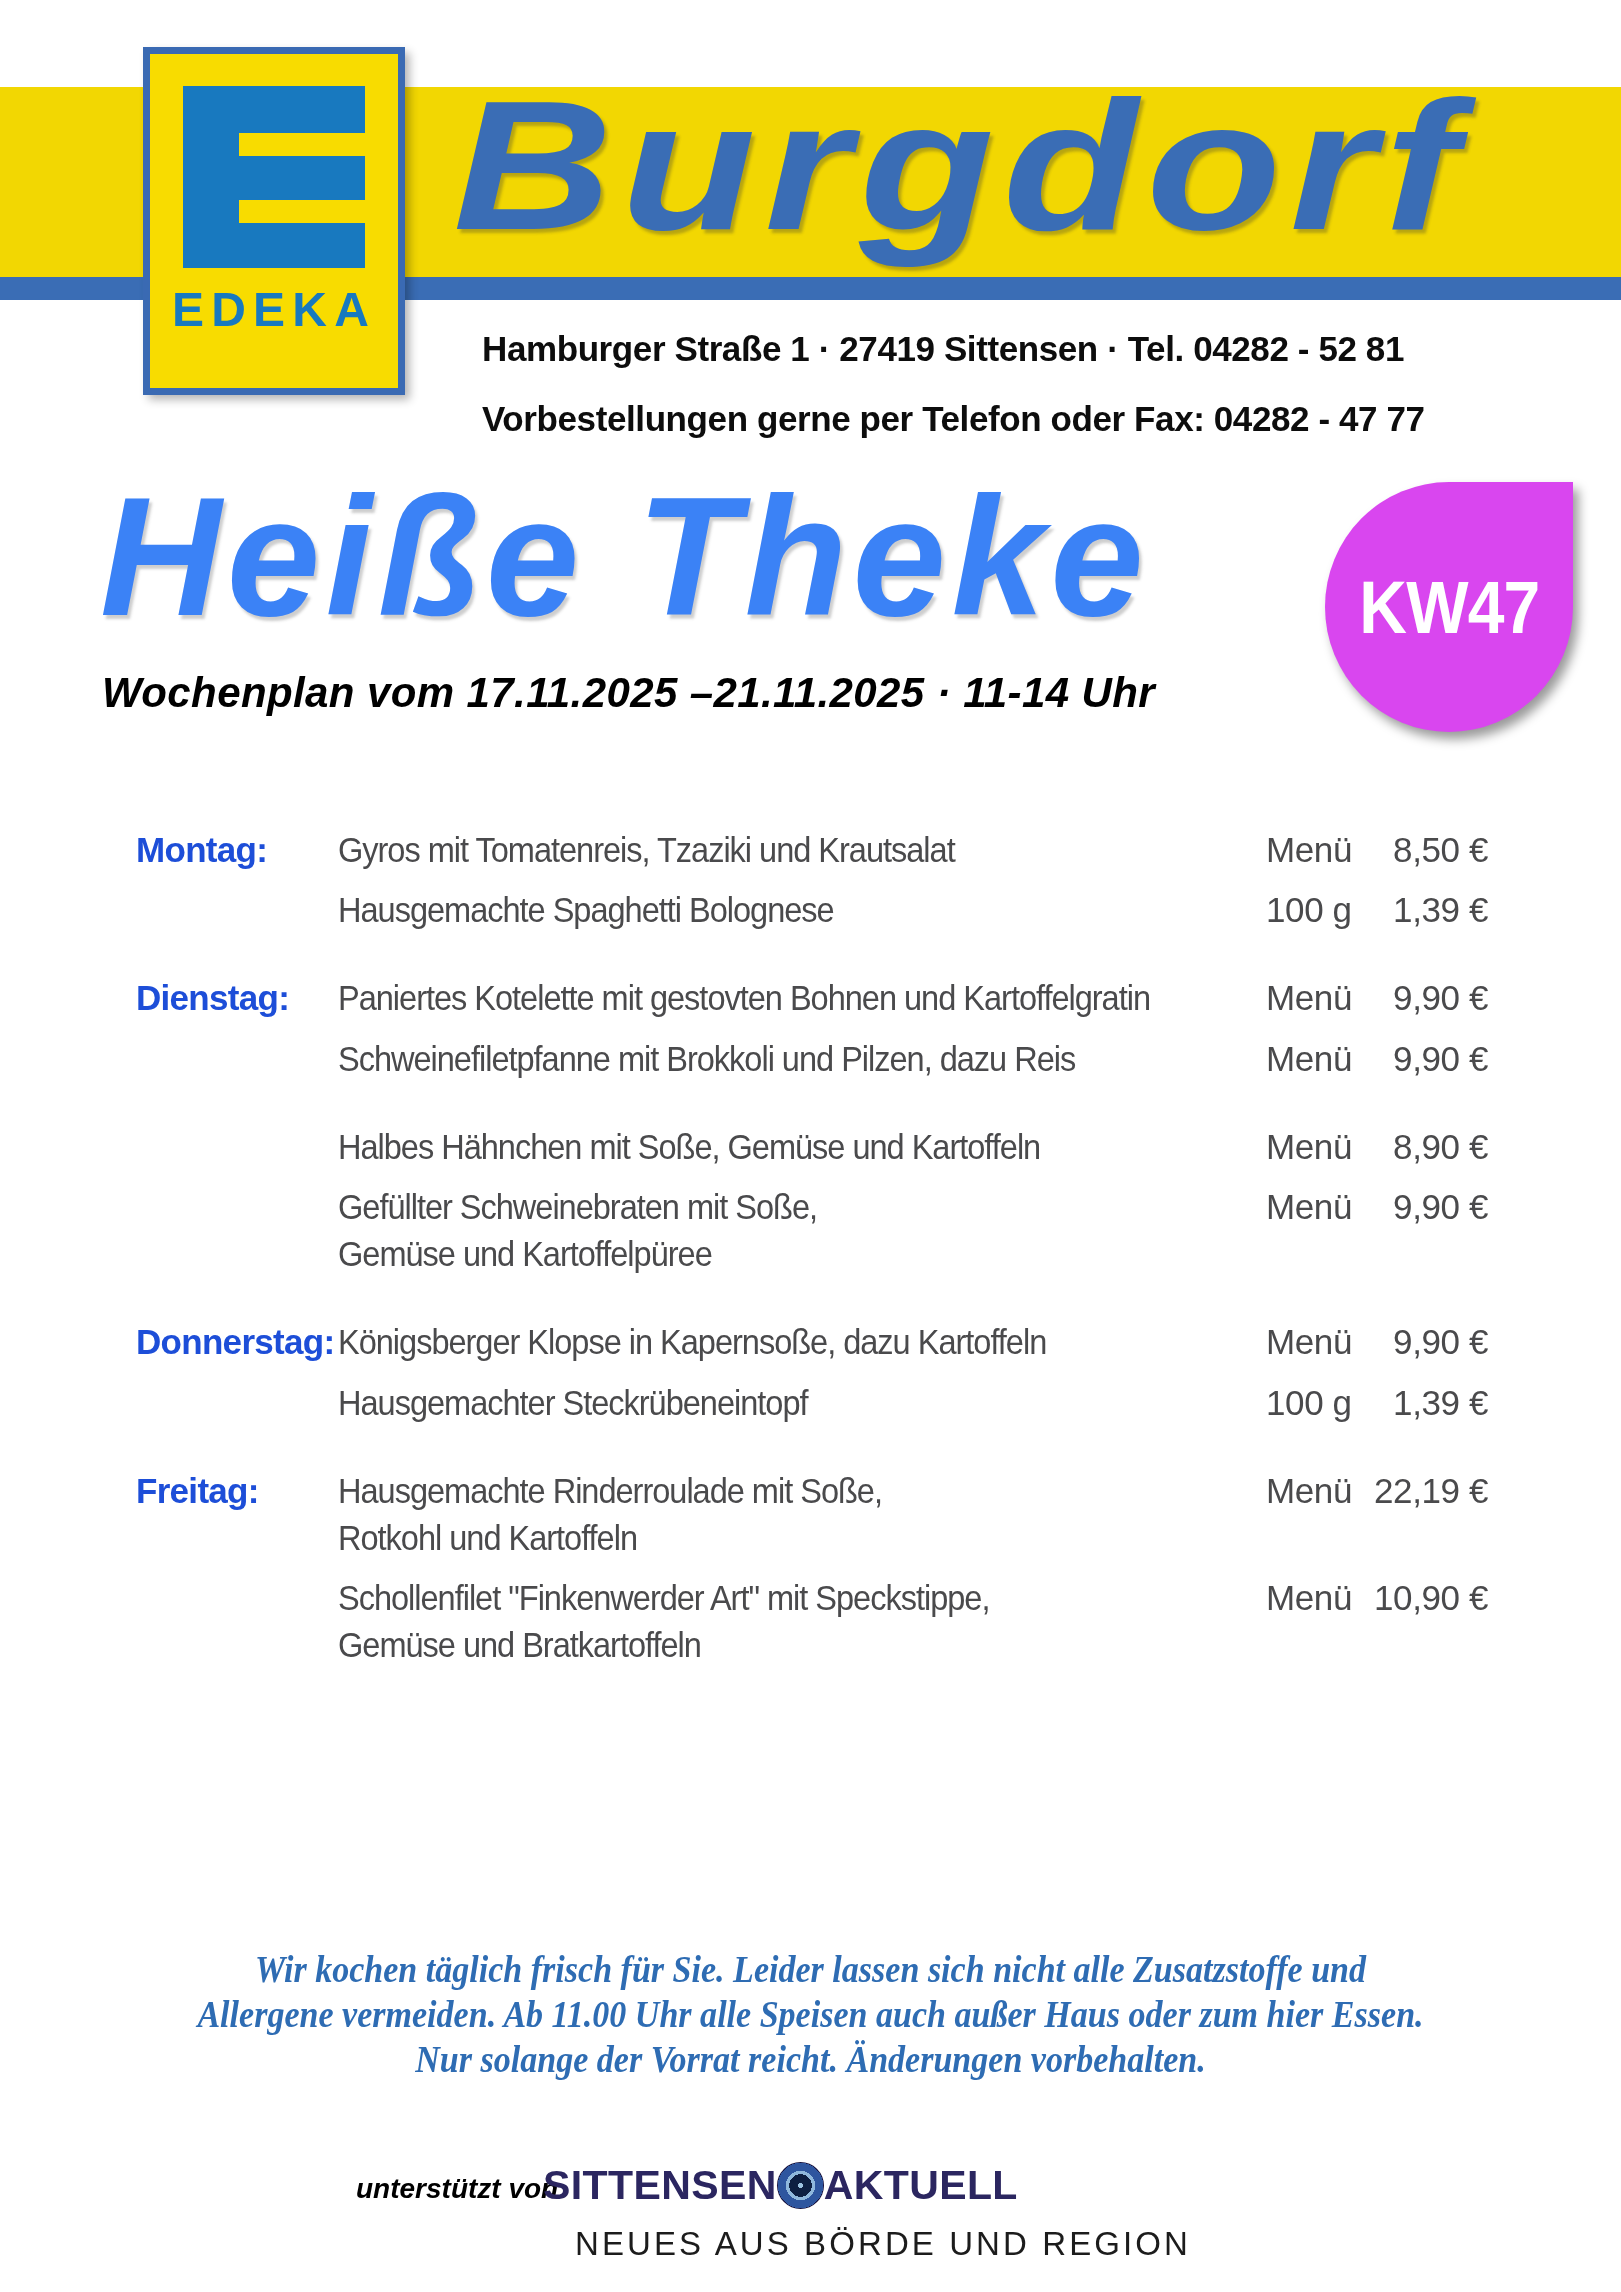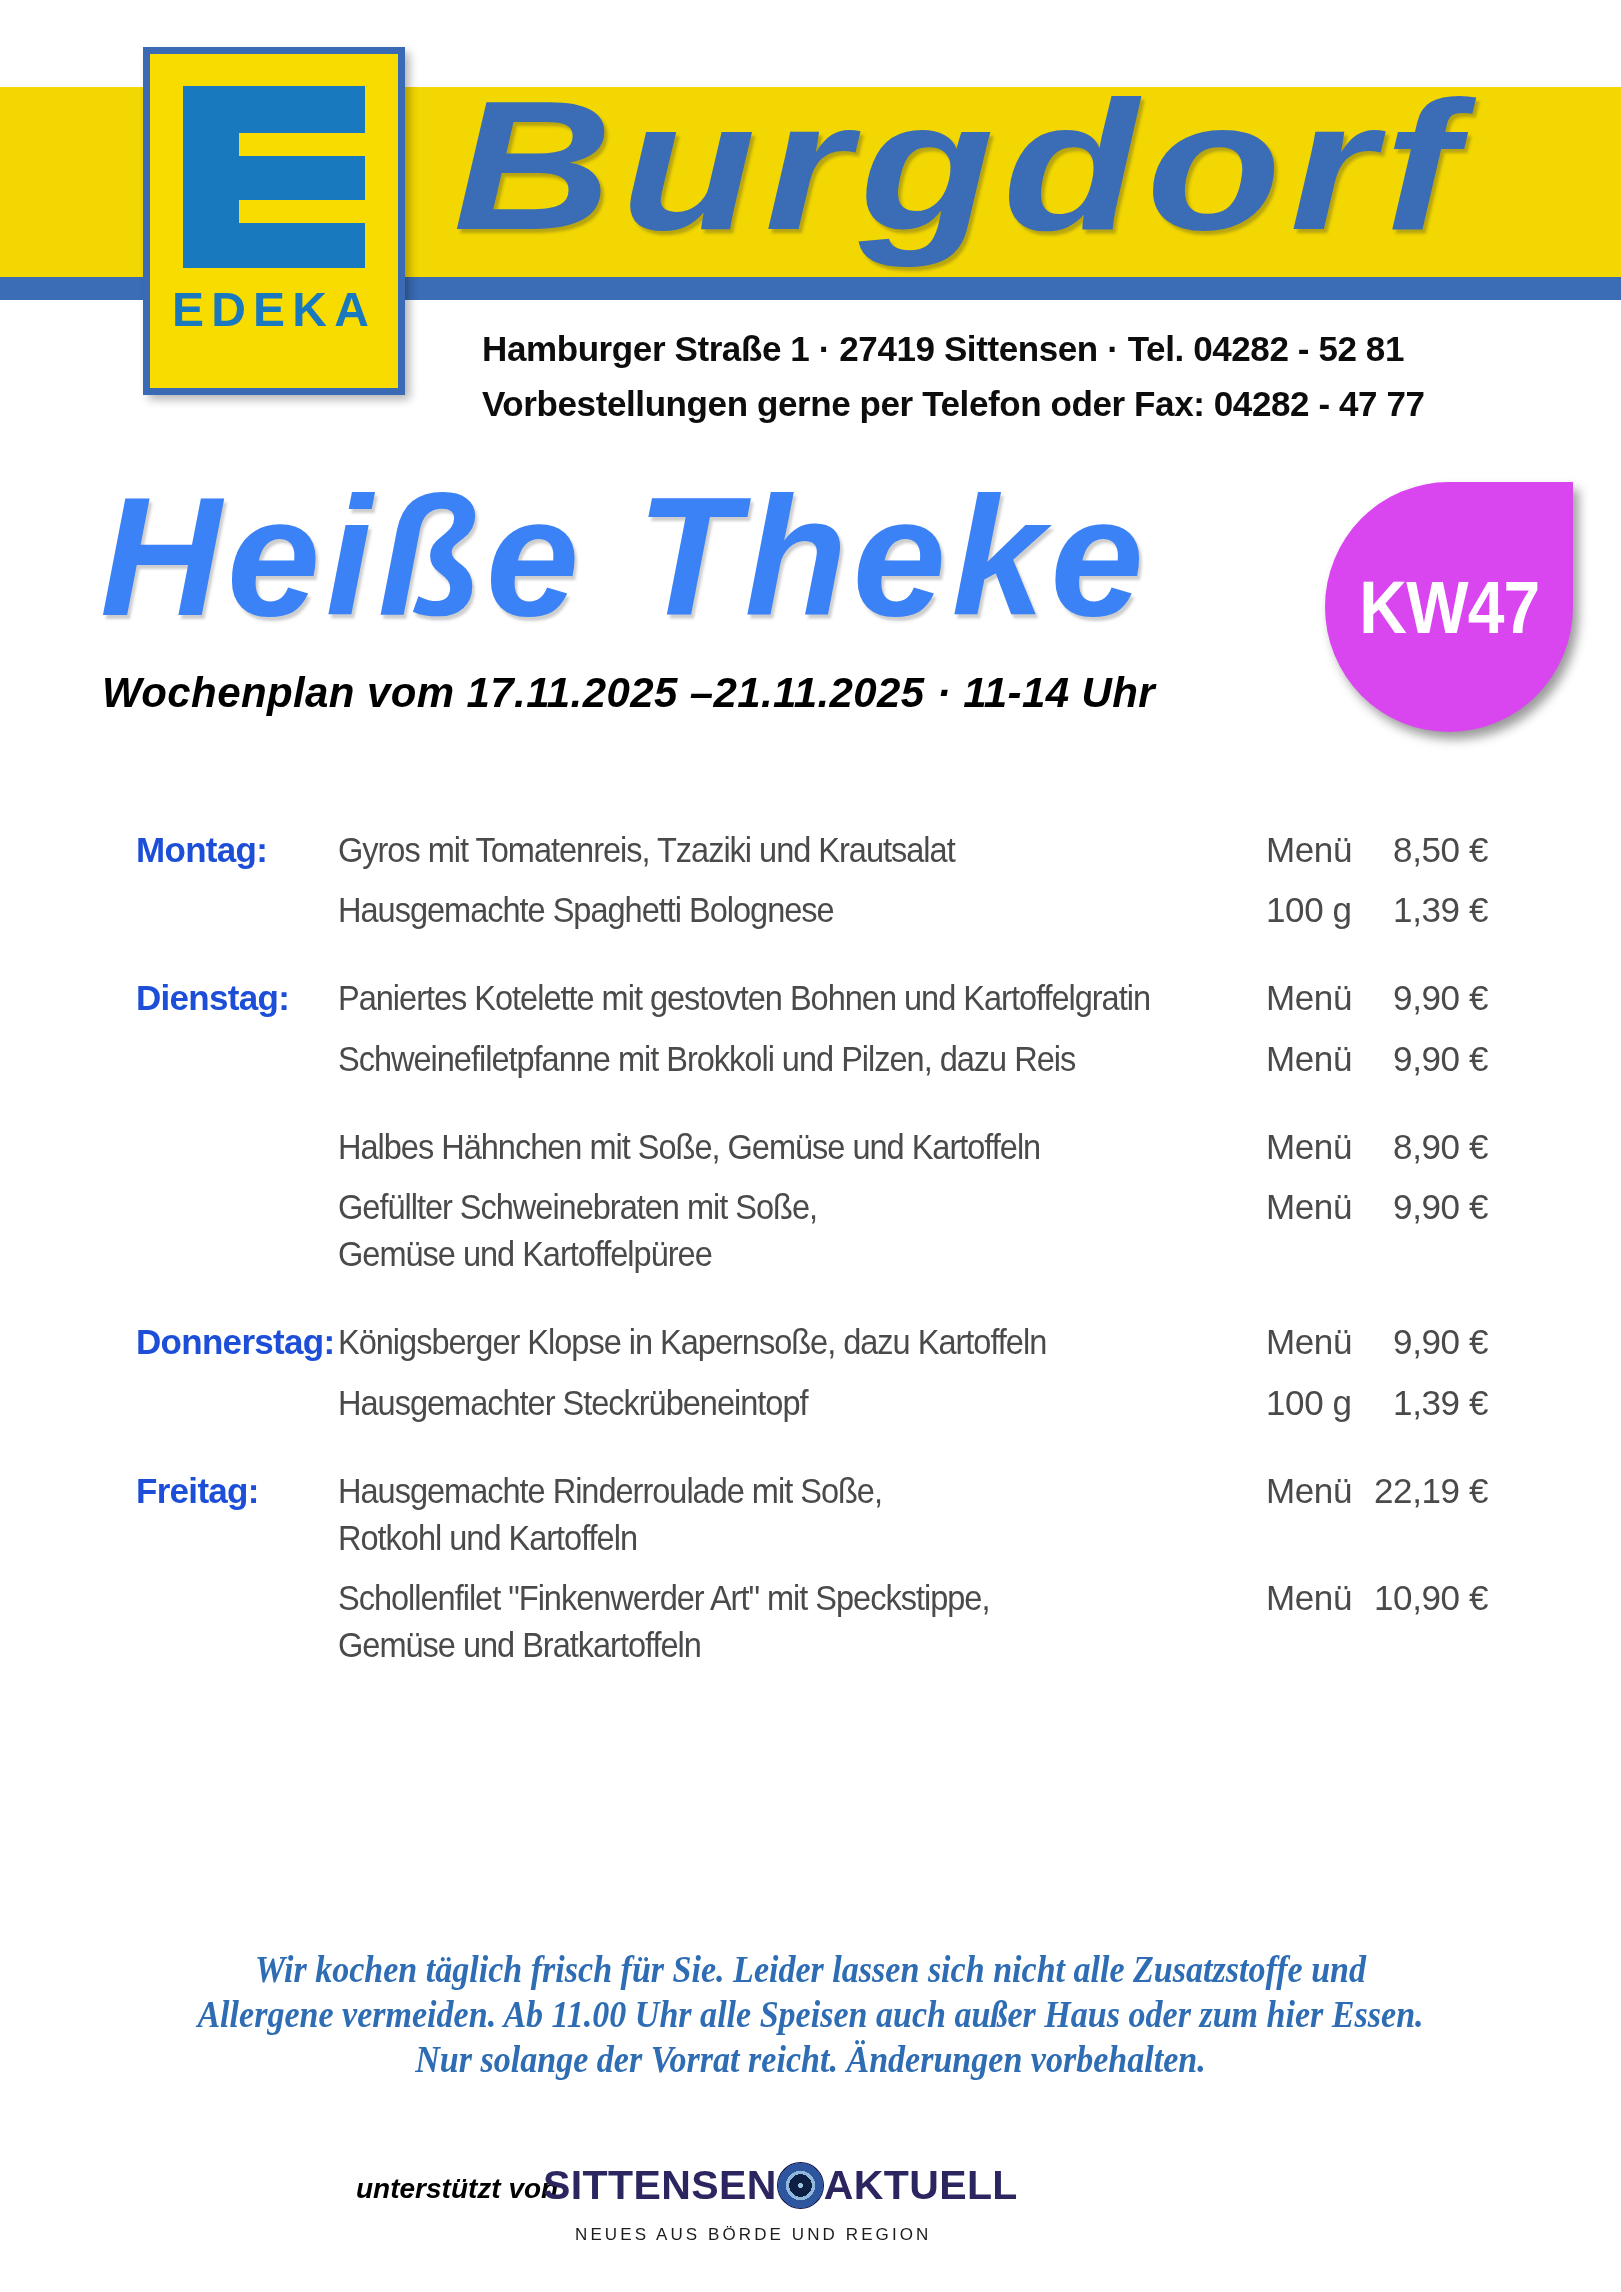--- a/index.html
+++ b/index.html
@@ -19,21 +19,21 @@
   .edeka-e .n1{top:47px;} .edeka-e .n2{top:114px;}
   .edeka-word{position:absolute;left:0;right:0;top:232px;text-align:center;
     color:#1879BF;font-weight:bold;font-size:48px;letter-spacing:7.2px;line-height:1;}
   
   .burgdorf{position:absolute;left:453px;top:73px;font-size:184px;line-height:184px;
     font-weight:bold;font-style:italic;color:#3A6DB5;letter-spacing:7.2px;white-space:nowrap;
     transform:scaleX(1.2);transform-origin:0 50%;
     text-shadow:2.7px 3.6px 2.7px rgba(50,50,50,0.30);}
   .addr{position:absolute;left:482px;color:#0D0D0D;font-weight:bold;font-size:35px;
     letter-spacing:-0.4px;white-space:nowrap;}
-  .addr1{top:329px;} .addr2{top:384px;text-align:right;}
+  .addr1{top:329px;} .addr2{top:399px;text-align:right;}
   
   .hot-title{position:absolute;left:100px;top:473px;font-size:168px;line-height:168px;
     font-weight:bold;font-style:italic;color:#3b82f6;letter-spacing:5.4px;white-space:nowrap;
     text-shadow:2.7px 3.6px 2.7px rgba(60,60,60,0.25);}
   .kw-badge{position:absolute;left:1325px;top:482px;width:248px;height:250px;
     background:#d946ef;border-radius:50% 0 50% 50%;
     box-shadow:5.4px 7.2px 10.7px rgba(0,0,0,0.40);
     display:flex;align-items:center;justify-content:center;}
   .kw-badge .kw-text{color:#ffffff;font-weight:bold;font-size:75px;letter-spacing:-0.9px;
     transform:scaleX(0.88);white-space:nowrap;}
@@ -57,21 +57,21 @@
   
   .supported{position:absolute;left:356px;top:2173px;font-size:28px;font-style:italic;
     font-weight:bold;color:#000000;white-space:nowrap;}
   .sitlogo{position:absolute;left:543px;top:2160px;height:50px;display:flex;
     align-items:center;gap:0;}
   .sitlogo .word{font-size:41px;font-weight:bold;color:#2B2660;letter-spacing:0.4px;
     line-height:1;white-space:nowrap;}
   .eye{width:47px;height:47px;border-radius:50%;
     background:radial-gradient(circle at 50% 50%,
       #9CC2E0 0 8%, #0D1F42 8% 34%, #8FB8DC 34% 44%, #2E569F 44% 68%, #15123F 68% 100%);}
-  .tagline{position:absolute;left:575px;top:2225px;font-size:17px;letter-spacing:3.1px;
+  .tagline{position:absolute;left:575px;top:2225px;font-size:33px;letter-spacing:3.1px;
     color:#1C1C1C;white-space:nowrap;}
 </style>
 </head>
 <body>
 
 <div class="page">
 
   <div class="band-yellow"></div>
   <div class="band-blue"></div>
 

